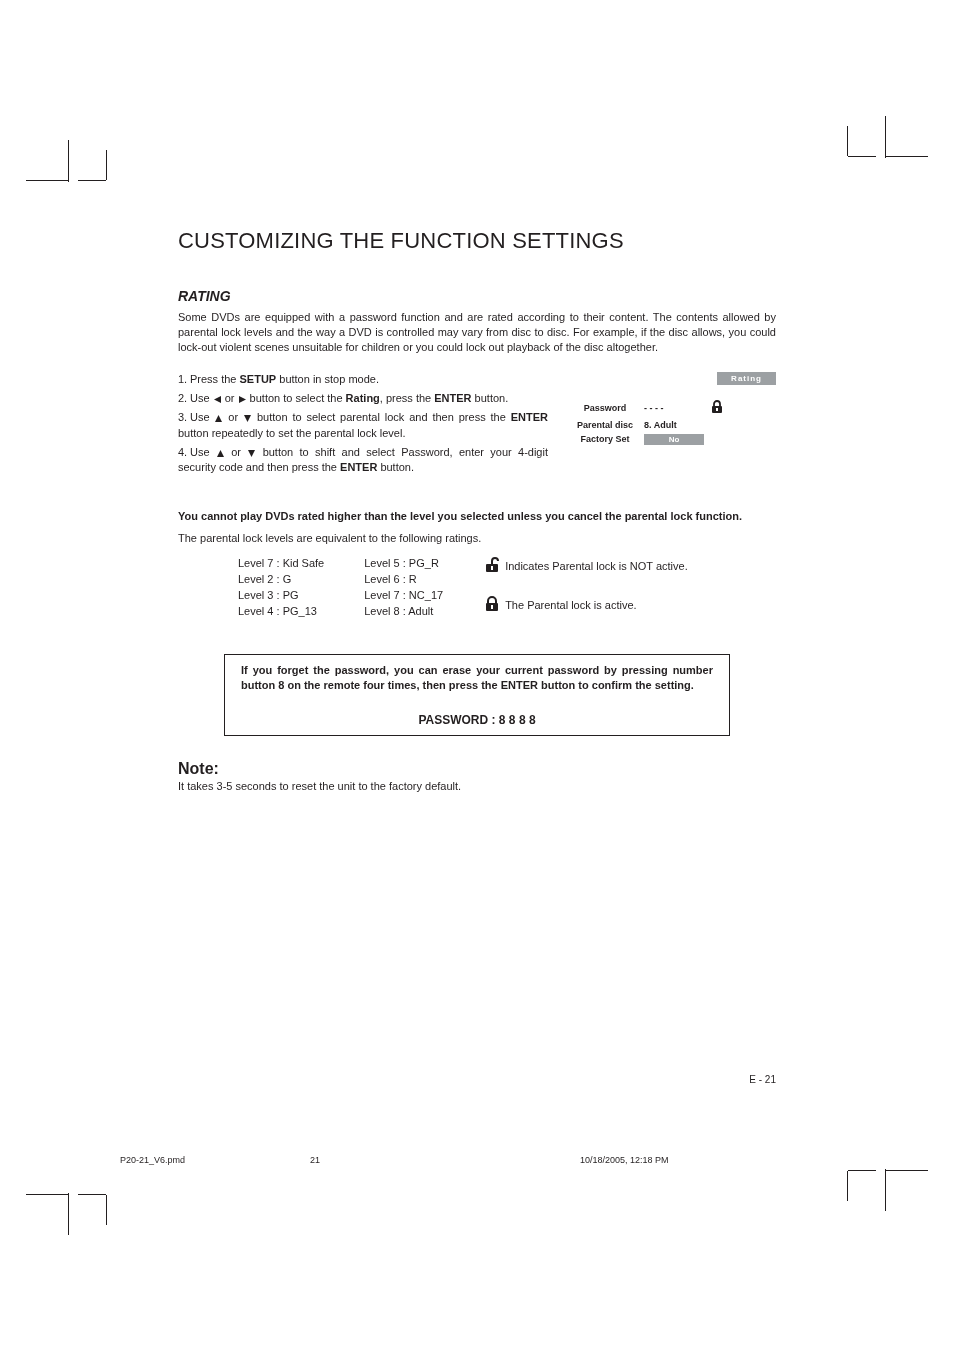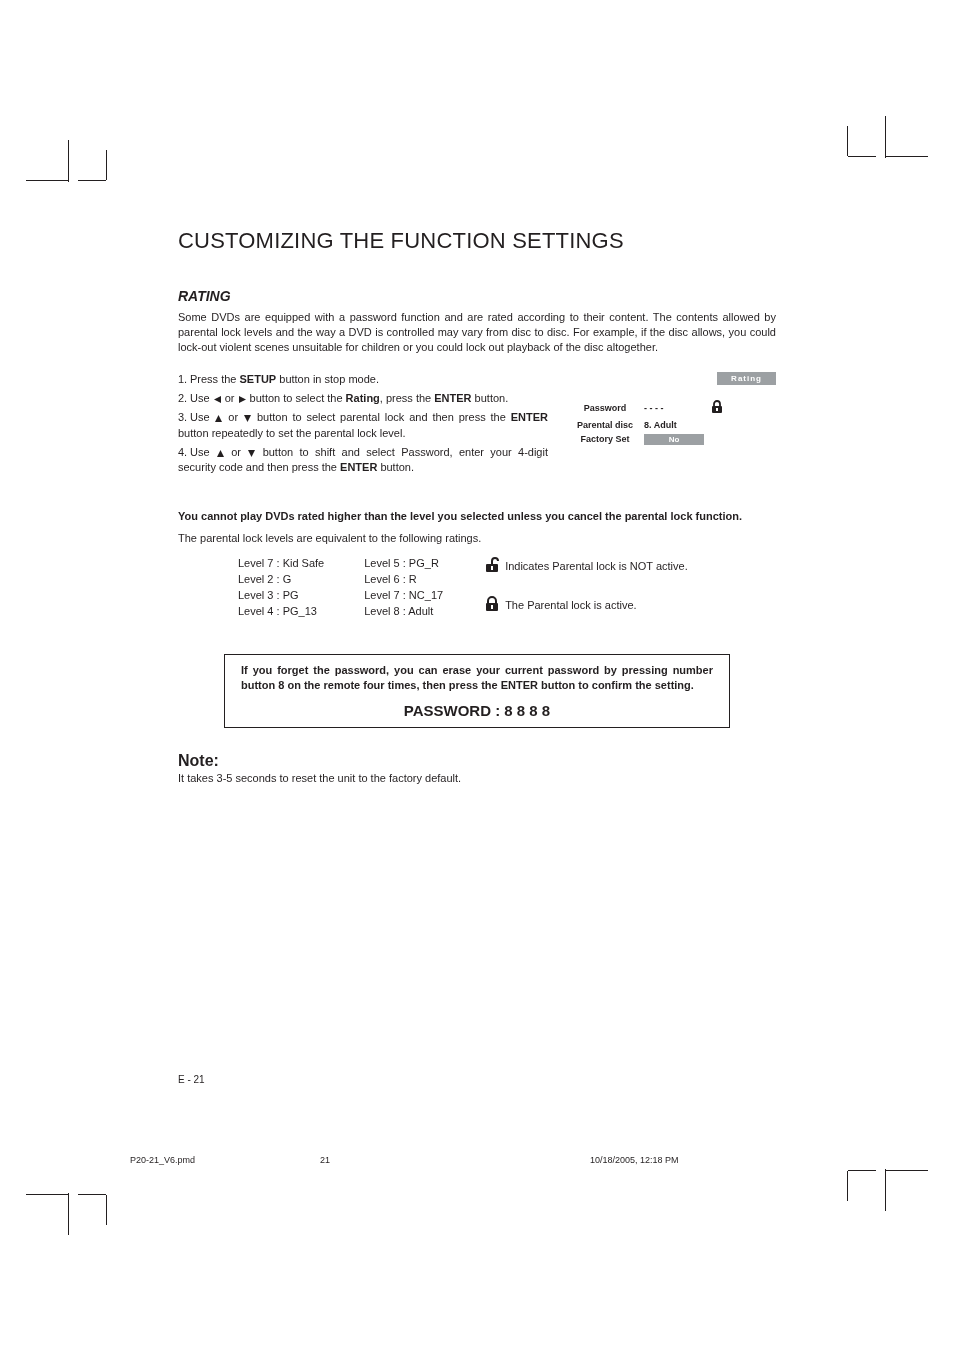--- a/index.html
+++ b/index.html
@@ -121,38 +121,38 @@
       padding:8px 16px;
       margin:10px 46px 24px 46px;
     }
     .callout-box .t1 {
       font-size:11px;
       font-weight:bold;
       text-align:justify;
       line-height:1.4;
     }
     .callout-box .t2 {
-      font-size:15px;
+      font-size:12px;
       font-weight:bold;
       text-align:center;
-      margin-top:8px;
+      margin-top:19px;
     }
     .note-heading { font-size:16px; font-weight:bold; margin-bottom:2px;}
     .note-body { font-size:11px; }
 
     .page-footer {
       position:absolute;
       left:0; right:0;
       top:846px;
-      text-align:left;
+      text-align:right;
       font-size:10px;
     }
     .doc-footer {
       position:absolute;
-      left:130px;
+      left:120px;
       width:700px;
       bottom:186px;
       font-size:9px;
       display:flex;
     }
     .doc-footer .f1 { width:190px;}
     .doc-footer .f2 { width:270px;}
     .doc-footer .f3 { flex:1;}
 
     .bold { font-weight:bold;}

